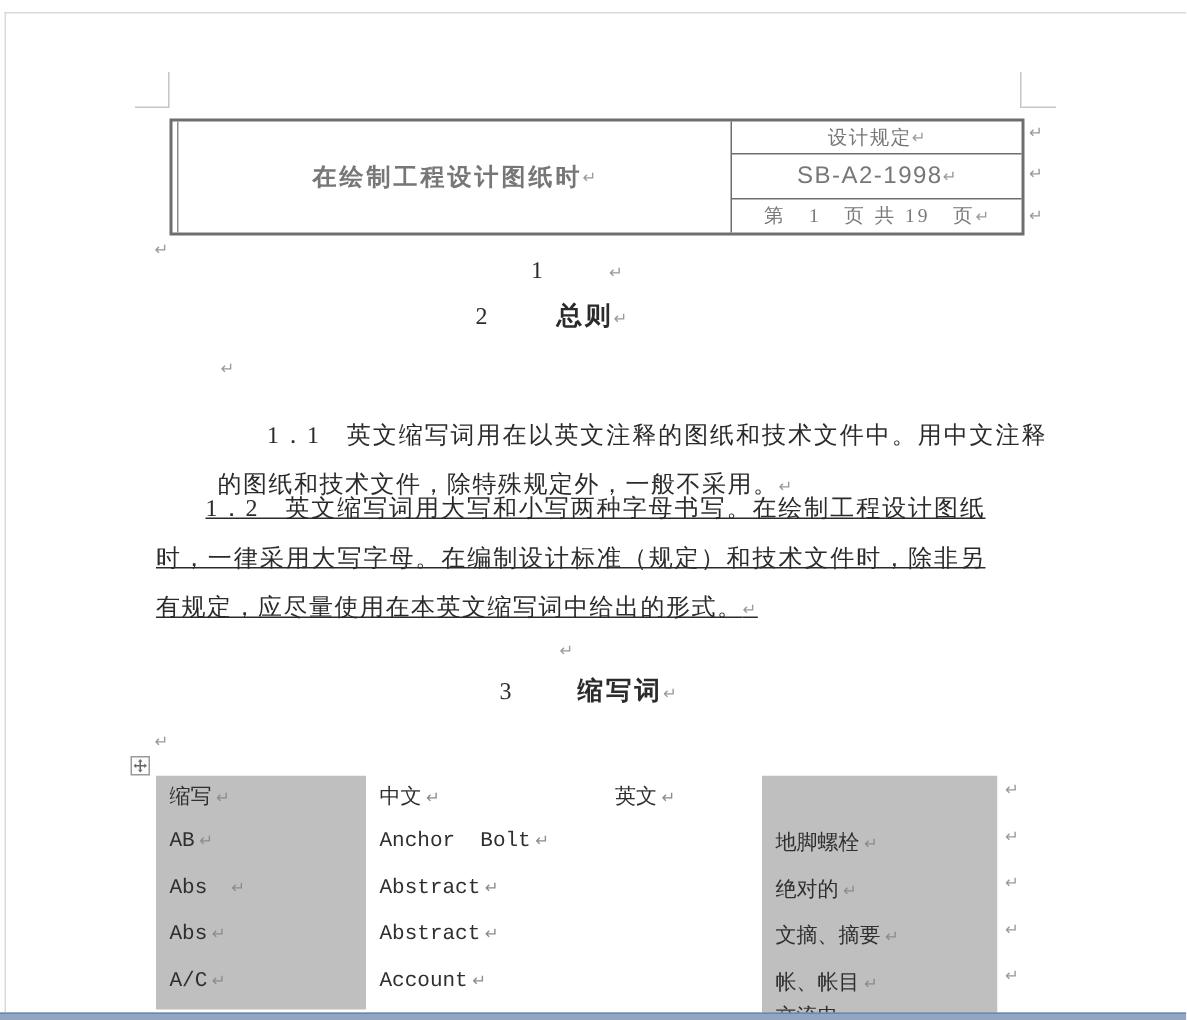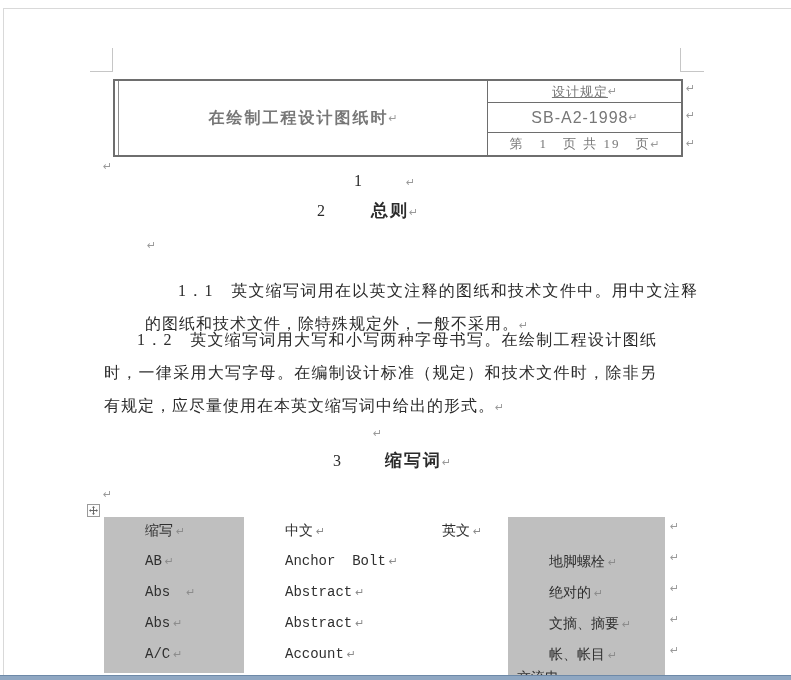--- a/index.html
+++ b/index.html
@@ -14,36 +14,36 @@
   
   .hdr-table{position:absolute;left:113px;top:79px;width:570px;height:78px;box-sizing:border-box;
              border:2px solid #6e6e6e;color:#777777;background:#fff;}
   .hdr-innerline{position:absolute;left:3px;top:0;width:1px;height:100%;background:#8d8d8d;}
   .hdr-title-cell{position:absolute;left:5px;top:0;width:366px;height:74px;display:flex;align-items:center;justify-content:center;}
   .hdr-title{font-weight:bold;font-size:16px;letter-spacing:2px;}
   .hdr-vdiv{position:absolute;left:372px;top:0;width:1px;height:74px;background:#6e6e6e;}
   .hdr-right{position:absolute;left:373px;top:0;width:193px;height:74px;}
   .hdr-row{position:absolute;left:0;width:193px;display:flex;align-items:center;justify-content:center;}
   .hdr-hdiv{position:absolute;left:0;width:193px;height:1px;background:#6e6e6e;}
-  .hdr-cat{font-size:13px;letter-spacing:1px;text-decoration:underline;}
+  .hdr-cat{font-size:13px;letter-spacing:1px;}
   .hdr-code{font-size:16px;font-family:"Liberation Sans","DejaVu Sans",sans-serif;letter-spacing:1px;}
   .hdr-page{font-size:13px;letter-spacing:2px;}
   
   .bodyline{position:absolute;font-size:16px;white-space:nowrap;}
   .para{position:absolute;left:104px;width:553px;font-size:16px;line-height:33px;
         letter-spacing:1px;text-indent:33px;text-align:justify;}
   .secnum{font-size:16px;}
   .sectitle{font-weight:bold;font-size:17px;letter-spacing:2px;}
   
   .handle{position:absolute;left:87px;top:504px;width:13px;height:13px;box-sizing:border-box;
           border:1px solid #9a9a9a;background:#fdfdfd;display:flex;align-items:center;justify-content:center;}
   
   .abbr-table{position:absolute;left:104px;top:517px;width:561px;height:162px;overflow:hidden;}
   .colbg{position:absolute;top:0;}
-  .trow{position:absolute;left:0;width:561px;height:31px;display:flex;padding-left:32px;}
+  .trow{position:absolute;left:0;width:561px;height:31px;display:flex;}
   .tc{box-sizing:border-box;padding:5px 0 0 9px;font-size:14px;color:#2f2f2f;white-space:nowrap;}
   .tc1{width:140px;}
   .tc2{width:264px;}
   .tc3{width:157px;}
   .mono{font-family:"Liberation Mono","DejaVu Sans Mono",monospace;}
   .cellmark{color:#8c8c8c;font-size:11px;font-family:"DejaVu Sans",sans-serif;margin-left:3px;}
   .offsetmark{margin-left:16px;}
   
   .bottom-bar{position:absolute;left:0;top:675px;width:791px;height:4px;
               background:#8fa7c2;border-top:1px solid #6d89a8;}
@@ -99,21 +99,21 @@
   <div class="bodyline" style="left:317px;top:199px;">
     <span class="secnum">2</span><span class="sectitle" style="margin-left:46px;">总则</span><span class="pmark">↵</span>
   </div>
 
   <span class="pmark abs" style="left:147px;top:240px;">↵</span>
 
   <div class="para" style="top:274px;margin-left:41px;">
     <span>1．1　英文缩写词用在以英文注释的图纸和技术文件中。用中文注释的图纸和技术文件，除特殊规定外，一般不采用。</span><span class="pmark">↵</span>
   </div>
 
-  <div class="para" style="top:323px;">
+  <div class="para" style="top:323px;text-decoration:underline;">
     <span>1．2　英文缩写词用大写和小写两种字母书写。在绘制工程设计图纸时，一律采用大写字母。在编制设计标准（规定）和技术文件时，除非另有规定，应尽量使用在本英文缩写词中给出的形式。</span><span class="pmark">↵</span>
   </div>
 
   <span class="pmark abs" style="left:373px;top:428px;">↵</span>
 
   <div class="bodyline" style="left:333px;top:449px;">
     <span class="secnum">3</span><span class="sectitle" style="margin-left:44px;">缩写词</span><span class="pmark">↵</span>
   </div>
 
   <span class="pmark abs" style="left:103px;top:489px;">↵</span>

